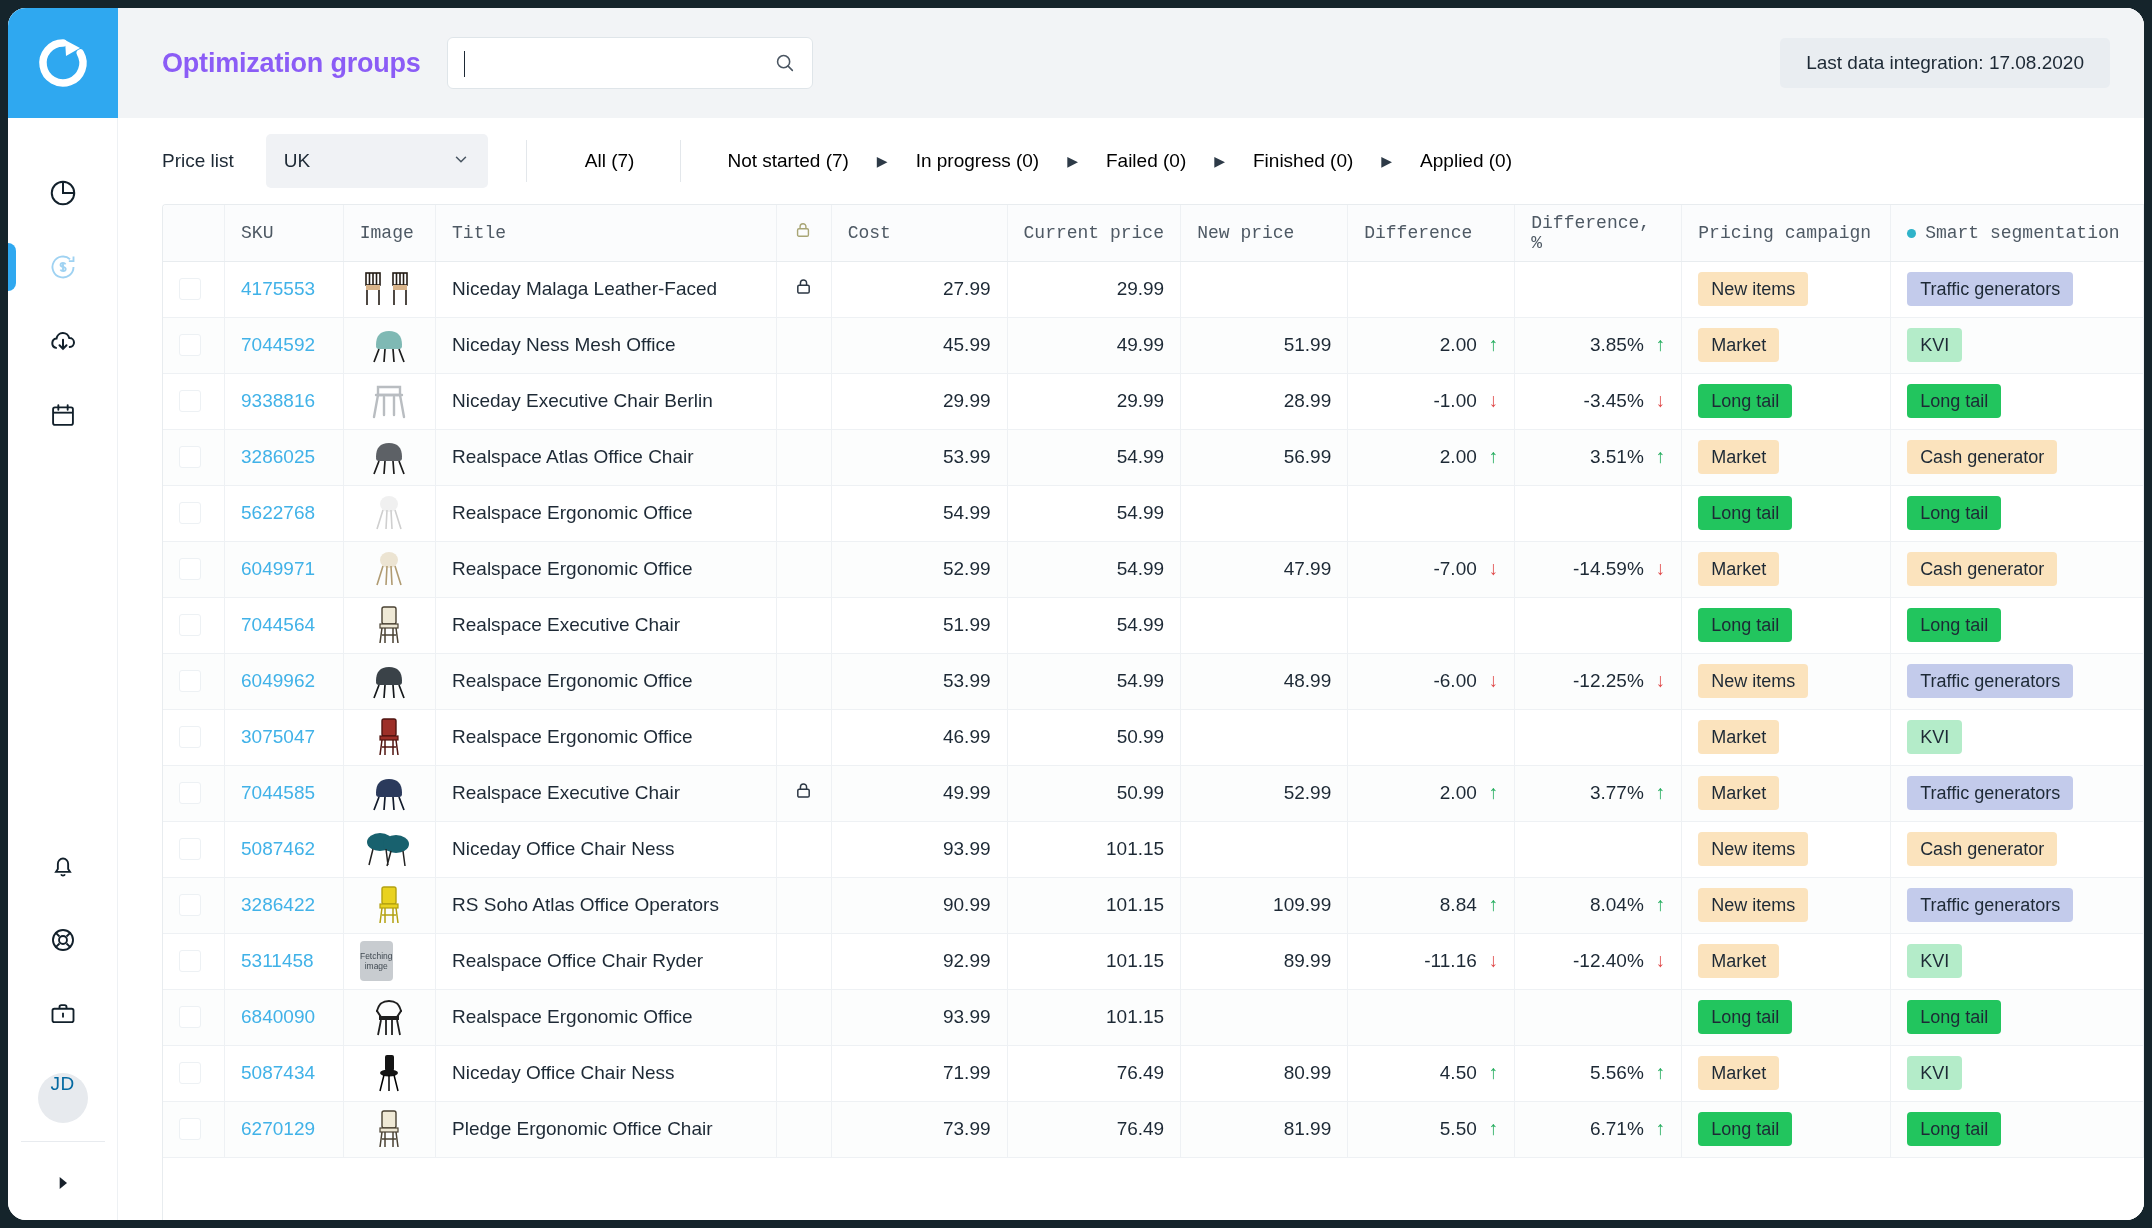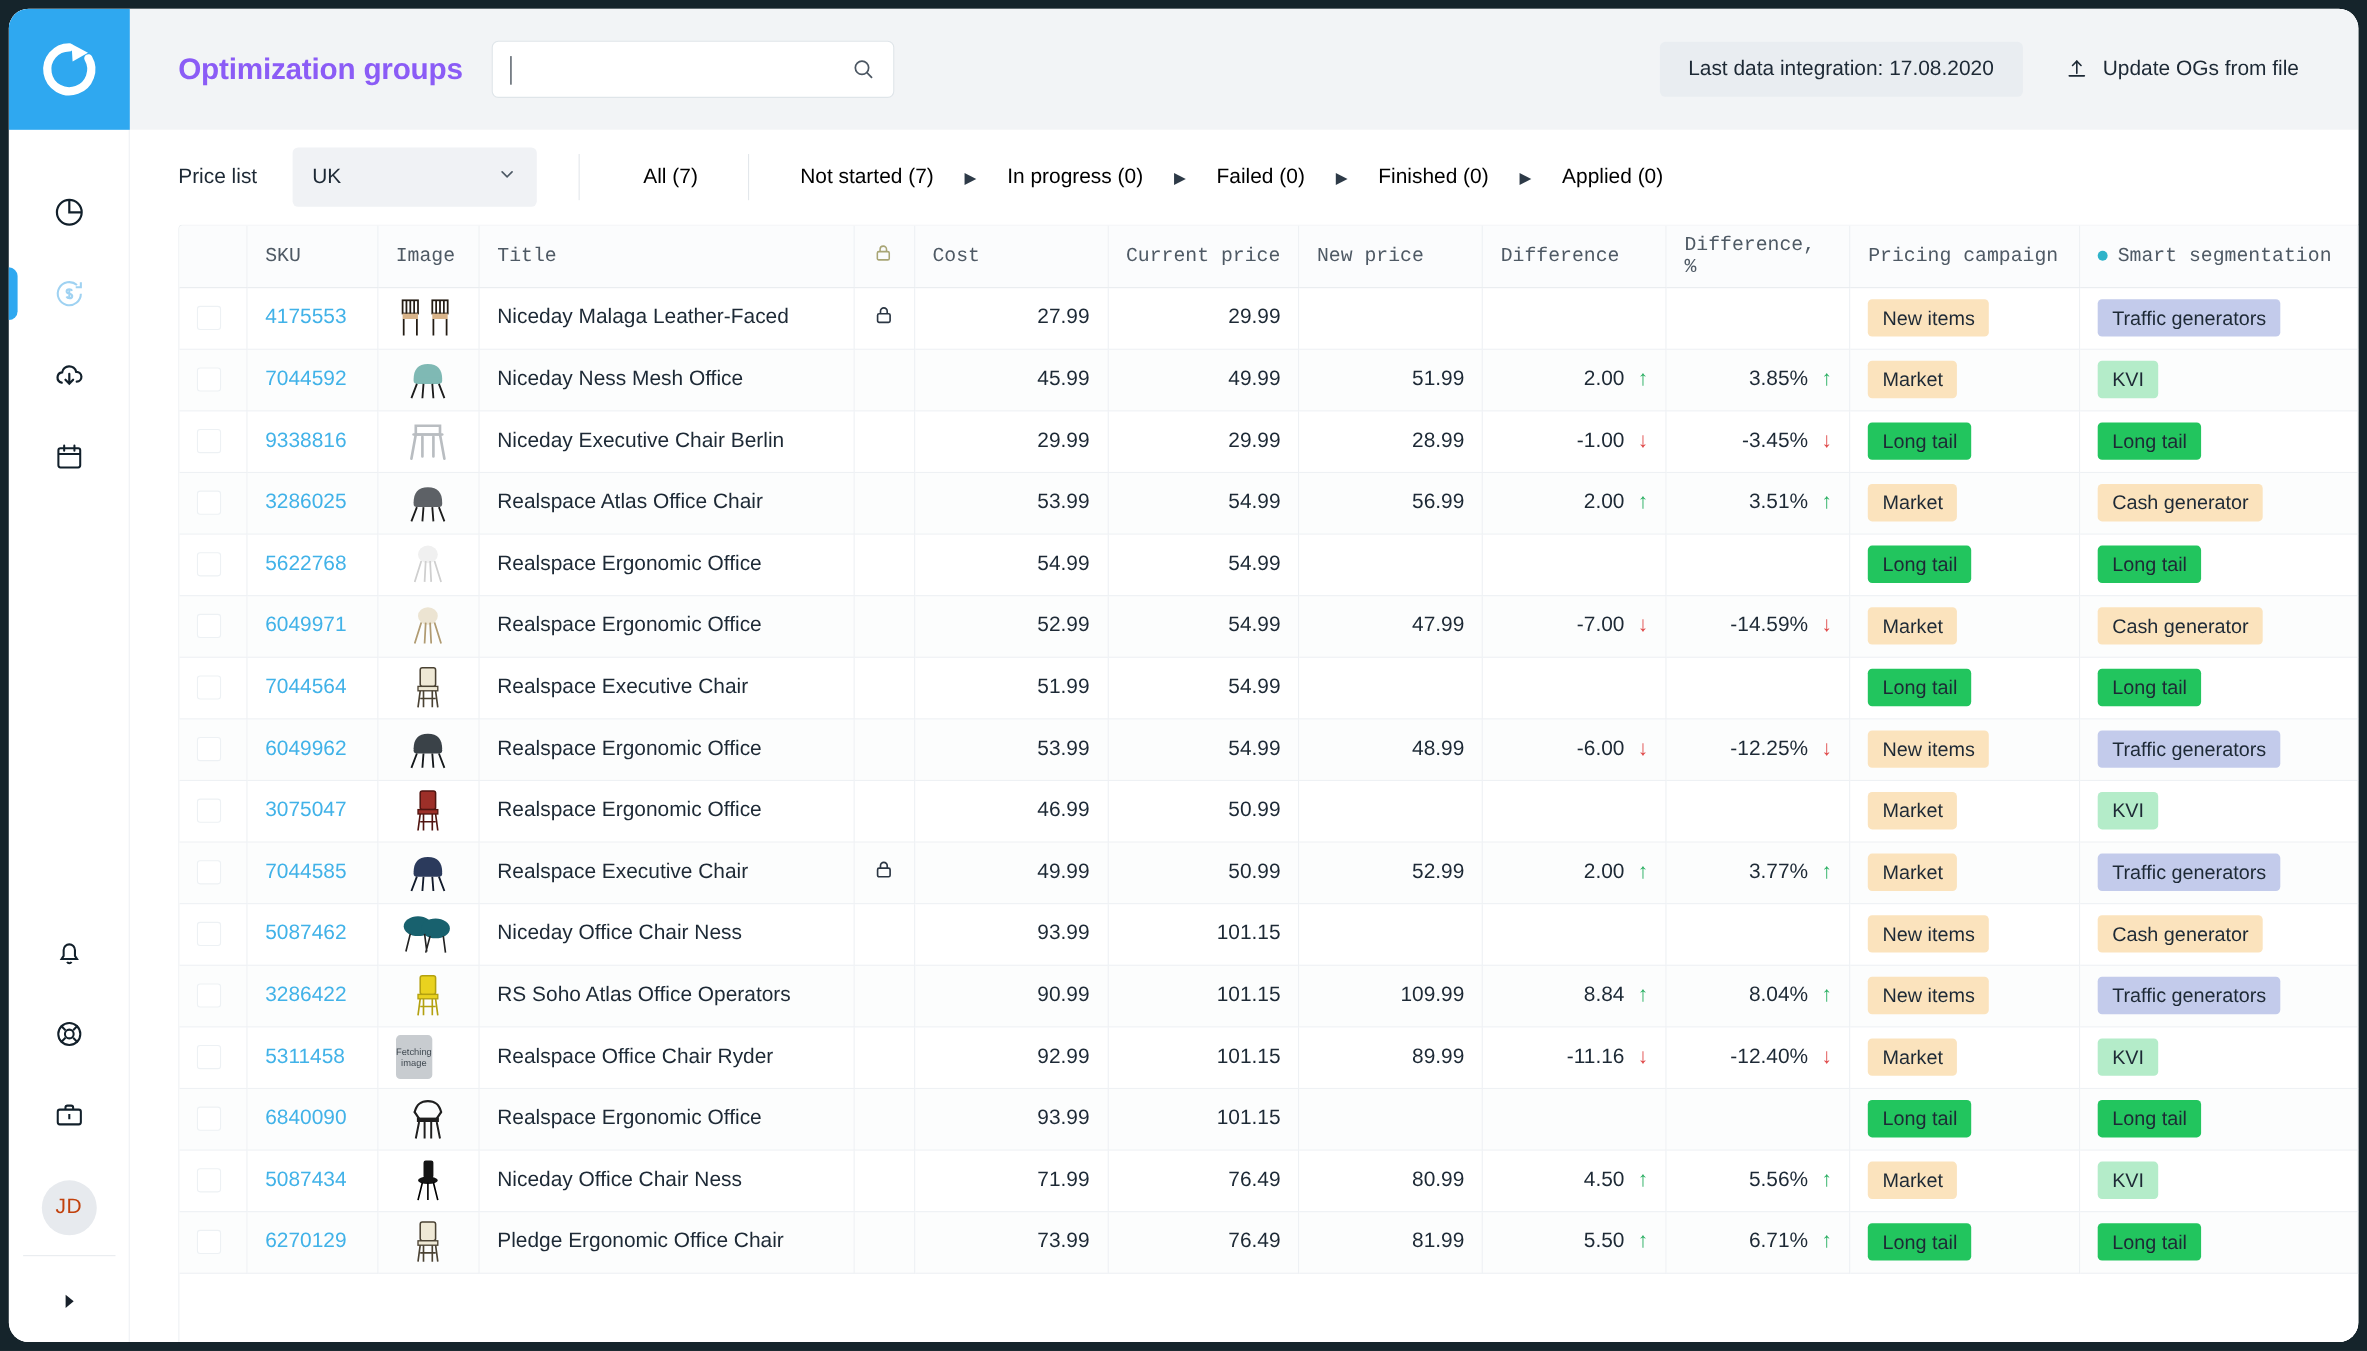--- a/index.html
+++ b/index.html
@@ -51,22 +51,22 @@
   }
   .nav-item.active { color: #9fd2f2; }
   .sidebar-bottom {
     margin-top: auto;
     width: 100%;
     display: flex; flex-direction: column; align-items: center;
     padding-bottom: 10px;
   }
   .avatar {
     width: 50px; height: 50px; border-radius: 50%;
-    background: #e7eaee; color: #c2410c;
-    display: flex; align-items: center; justify-content: center;
+    background: #e7eaee; color: #0369a1;
+    display: flex; align-items: flex-start; justify-content: center;
     font-size: 19px; letter-spacing: .5px;
     margin-top: 22px; margin-bottom: 18px;
   }
   .sidebar-sep {
     width: 84px; height: 1px; background: #e8ebef; margin-bottom: 14px;
   }
   .collapse-btn {
     width: 100%; height: 54px;
     display: flex; align-items: center; justify-content: center;
     color: #17202a;
@@ -327,28 +327,20 @@
         <div class="caret"></div>
         <input type="text" value="" placeholder="" style="">
         <svg width="22" height="22" viewBox="0 0 24 24" fill="none" stroke="#4b5662" stroke-width="1.7">
           <circle cx="10.5" cy="10.5" r="6.6"></circle>
             <path d="M15.4 15.4 20 20" stroke-linecap="round"></path>
         </svg>
       </div>
 
       <div class="topbar-right">
         <div class="last-integration">Last data integration: 17.08.2020</div>
-        <div class="update-btn">
-          <svg width="22" height="22" viewBox="0 0 24 24" fill="none" stroke="#1d2935" stroke-width="1.6" stroke-linecap="round">
-            <path d="M12 16V4"></path>
-              <path d="M7.8 8.2 12 4l4.2 4.2"></path>
-              <path d="M4.5 18.5h15"></path>
-          </svg>
-          <span>Update OGs from file</span>
-        </div>
       </div>
     </header>
 
     <div class="filterbar">
       <span class="pricelist-label">Price list</span>
       <div class="pricelist-select">
         <span>UK</span>
         <span class="chev">
           <svg width="18" height="18" viewBox="0 0 20 20" fill="none" stroke="currentColor" stroke-width="1.7" stroke-linecap="round">
             <path d="M5 8l5 5 5-5"></path>

